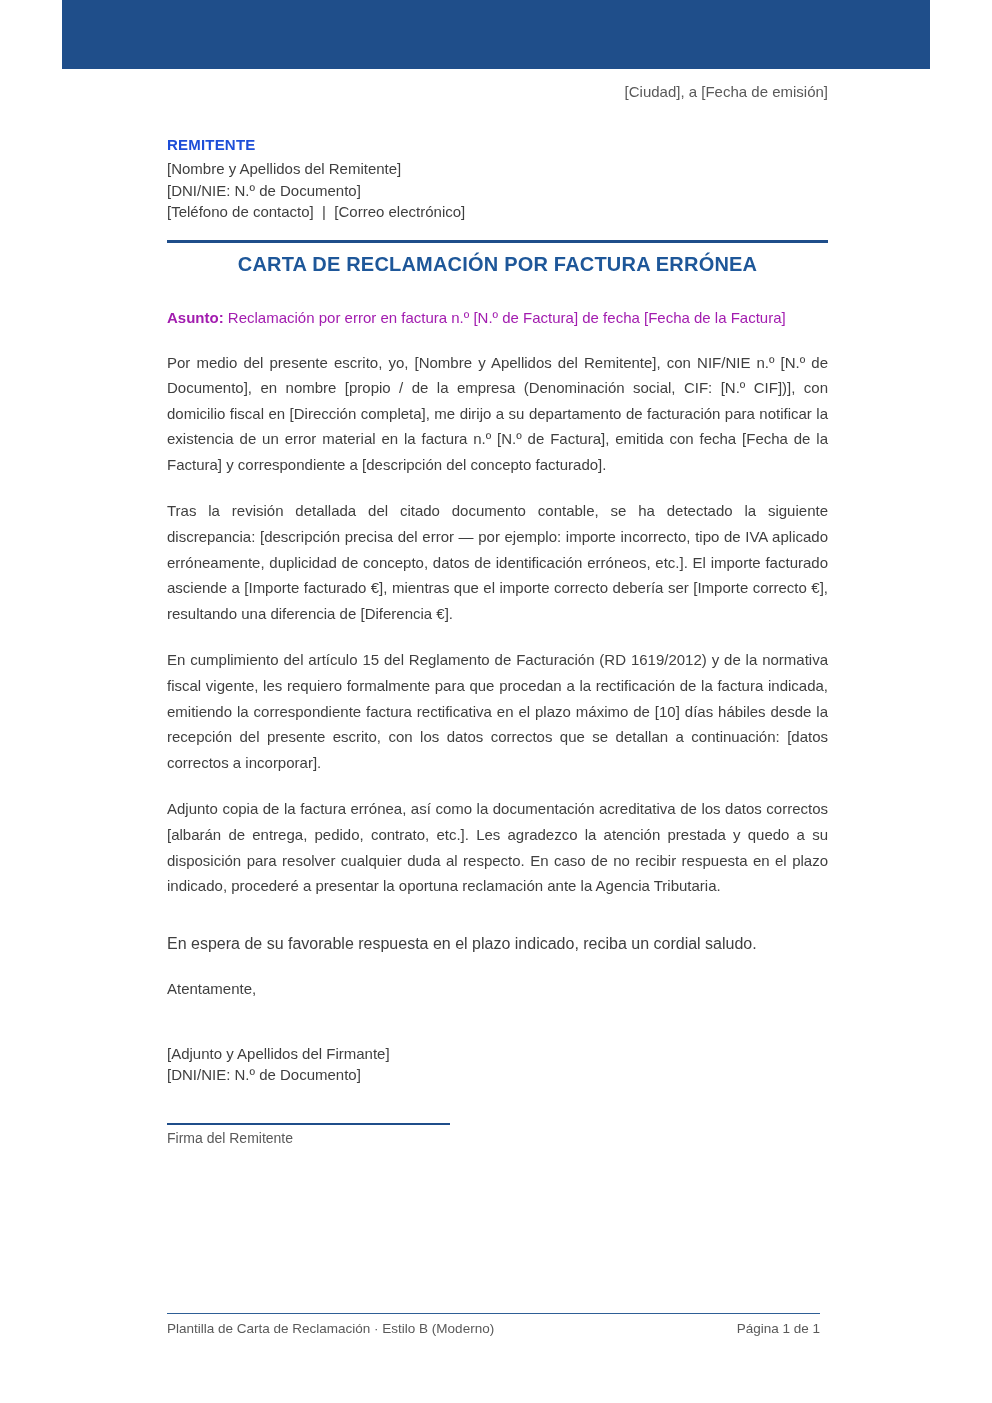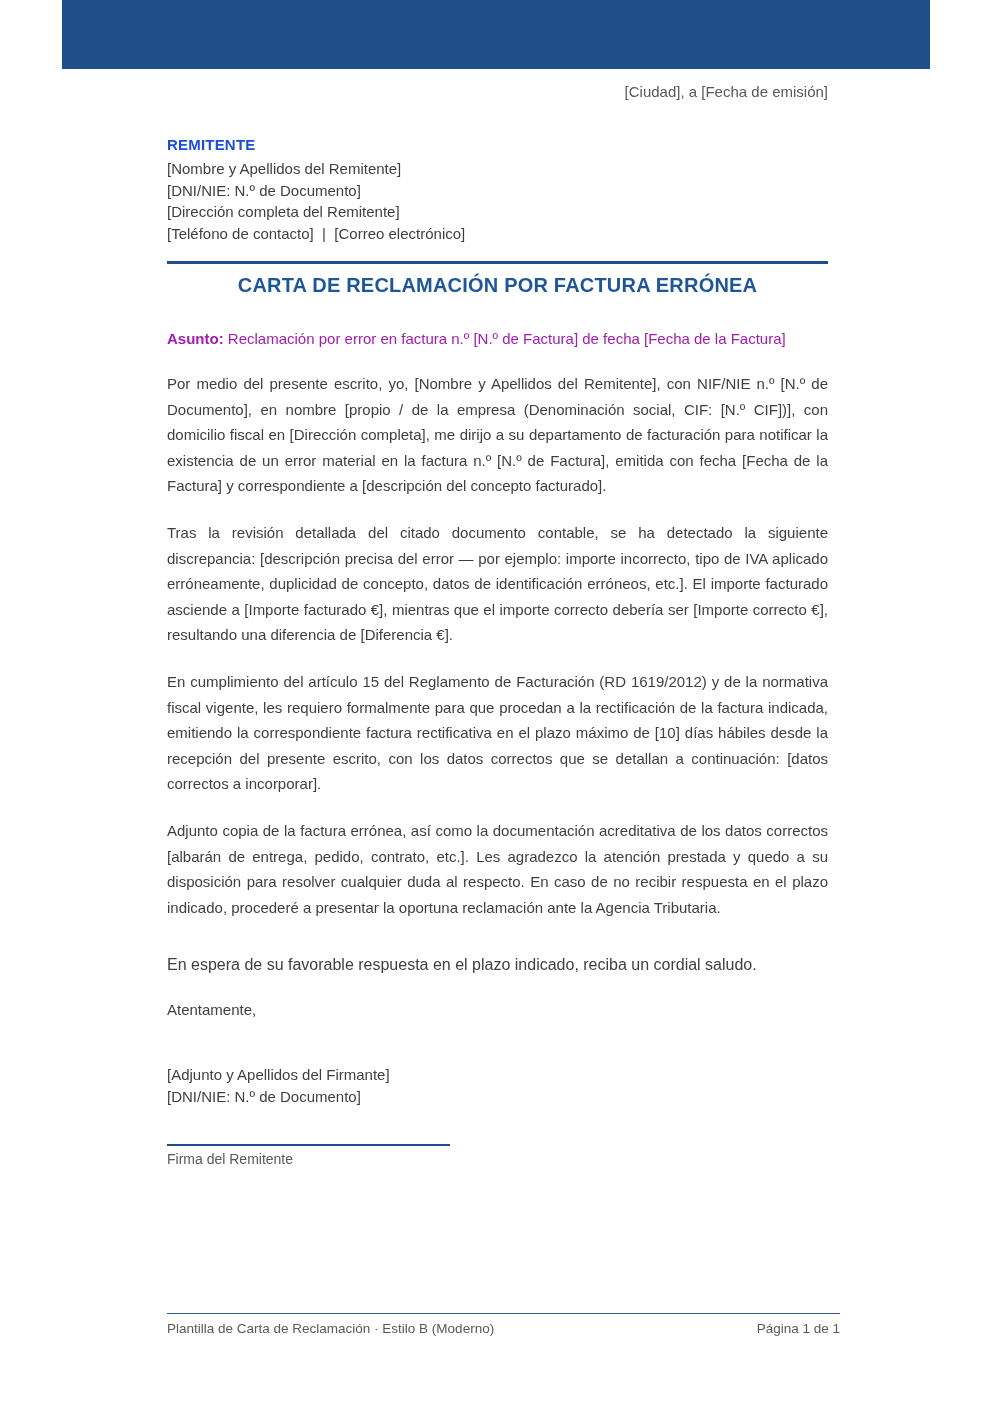--- a/index.html
+++ b/index.html
@@ -96,21 +96,21 @@
     border-top: 2px solid #1f4e8a;
   }
   .signature-caption {
     margin-top: 5px;
     font-size: 14px;
     color: #595959;
   }
   .page-footer {
     position: absolute;
     left: 105px;
-    right: 90px;
+    right: 110px;
     top: 1313px;
   }
   .footer-rule {
     border: none;
     border-top: 1px solid #2e5f96;
   }
   .footer-row {
     margin-top: 7px;
     display: flex;
     justify-content: space-between;
@@ -126,21 +126,20 @@
   <div class="topbar"></div>
 
   <div class="content">
 
     <div class="date-line">[Ciudad], a [Fecha de emisión]</div>
 
     <section class="address-block sender-block">
       <div class="address-heading">REMITENTE</div>
       <div class="address-line">[Nombre y Apellidos del Remitente]</div>
       <div class="address-line">[DNI/NIE: N.º de Documento]</div>
-      <div class="address-line">[Dirección completa del Remitente]</div>
       <div class="address-line">[Teléfono de contacto]  |  [Correo electrónico]</div>
     </section>
 
 
     <hr class="title-rule">
 
     <h1 class="doc-title">CARTA DE RECLAMACIÓN POR FACTURA ERRÓNEA</h1>
 
     <p class="subject"><span class="bold">Asunto:</span><span> Reclamación por error en factura n.º [N.º de Factura] de fecha [Fecha de la Factura]</span></p>
 

